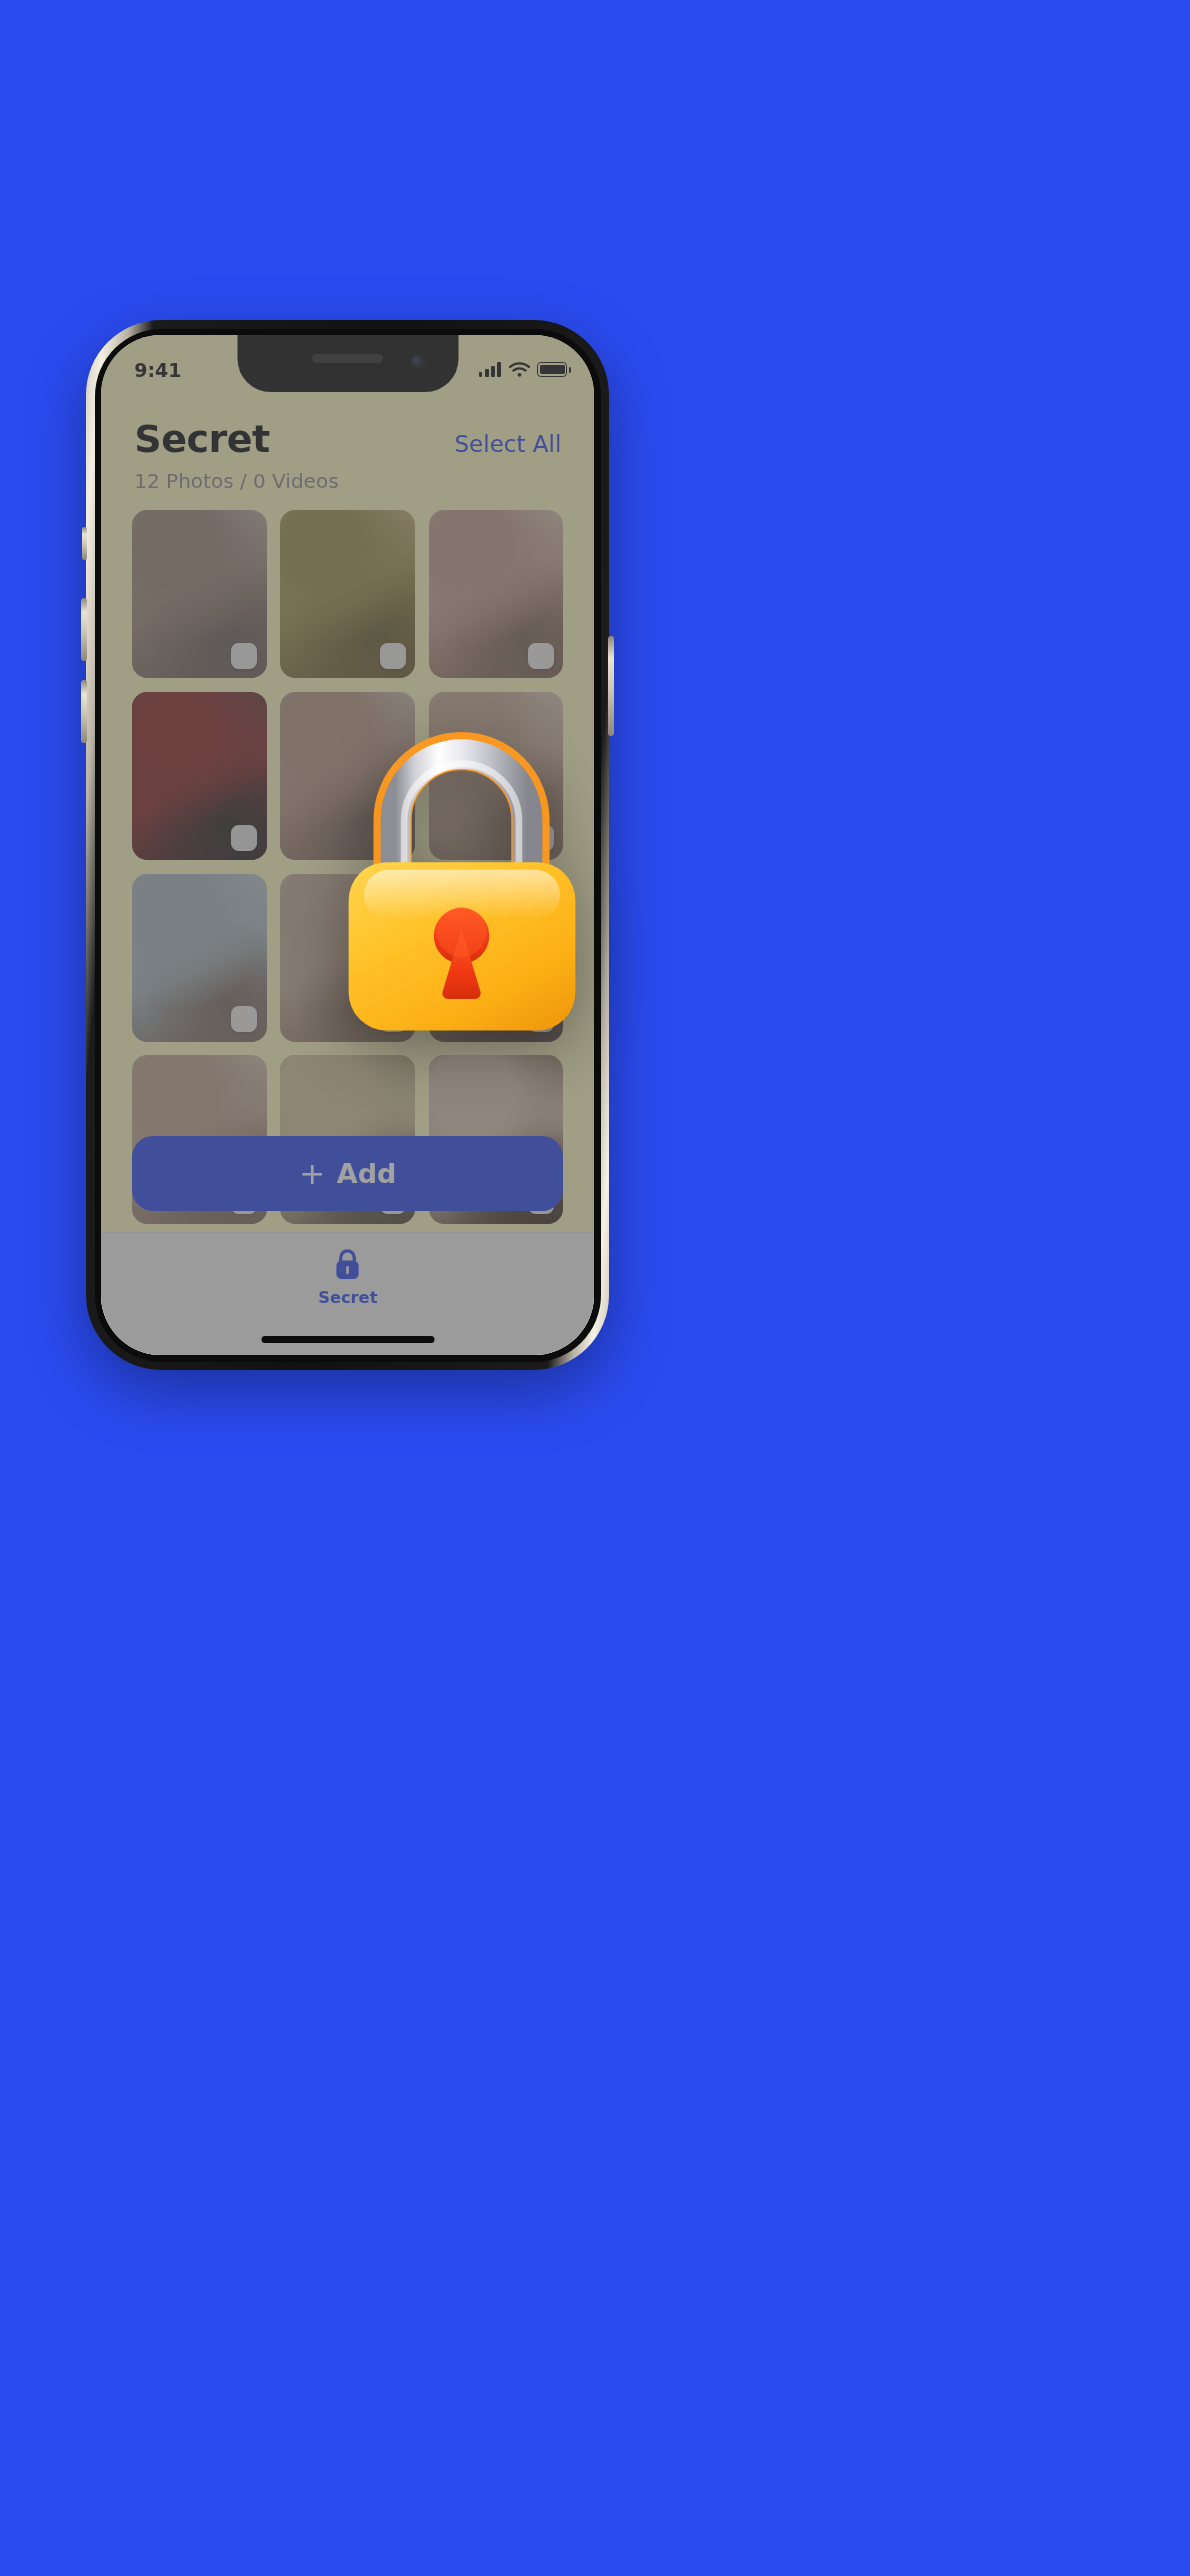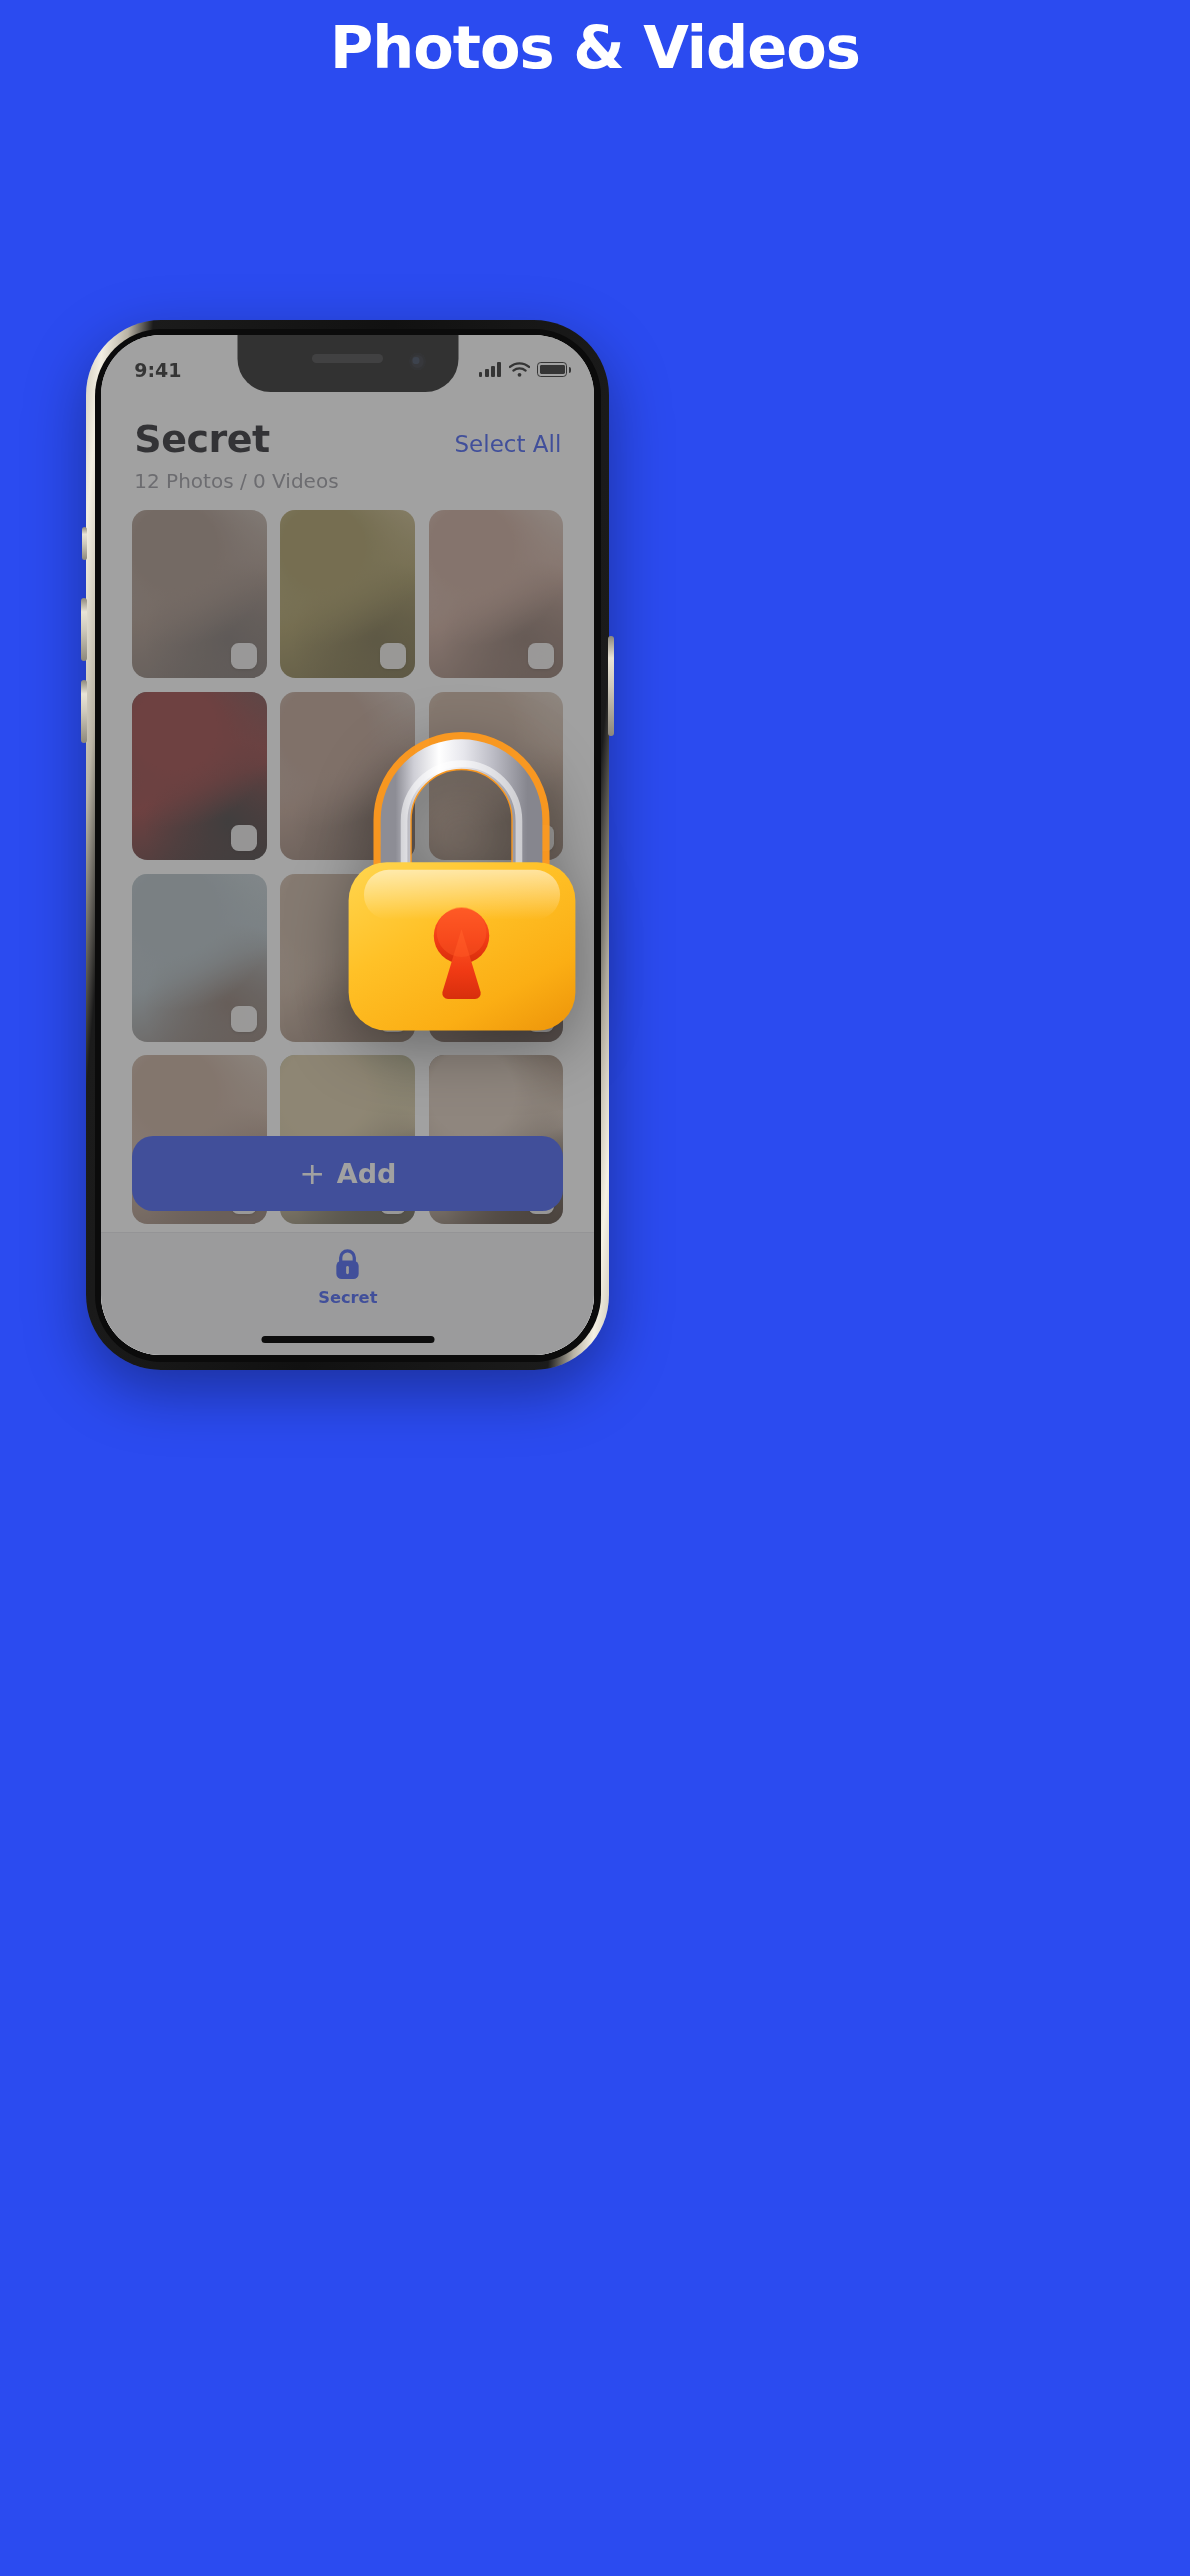--- a/index.html
+++ b/index.html
@@ -182,21 +182,21 @@
     width:2.4px; height:5.8px; border-radius:0 1.9px 1.9px 0;
     background:#111;
   }
   .battery span { display:block; height:100%; background:#111; border-radius:1.4px; }
 
   
   .app {
     position: absolute;
     inset: 0;
     padding-top: 65px;
-    background: #ffffff;
+    background: #fef9c3;
   }
 
   .app-header {
     display: flex;
     align-items: baseline;
     justify-content: space-between;
     padding: 17px 33px 0 33px;
   }
   .app-title {
     font-size: 38px;
@@ -318,21 +318,20 @@
     width: 254px;
     height: 311px;
     z-index: 60;
     filter: drop-shadow(0 17px 31px rgba(0,0,0,0.35));
   }
 </style>
 </head>
 <body>
 
 <div class="hero">
-  <div class="hero-sub">Photos &amp; Videos</div>
 </div>
 
 <div class="phone">
   <div class="phone-frame">
 
     <div class="btn-side btn-silent"></div>
     <div class="btn-side btn-volup"></div>
     <div class="btn-side btn-voldn"></div>
     <div class="btn-side btn-power"></div>
 

